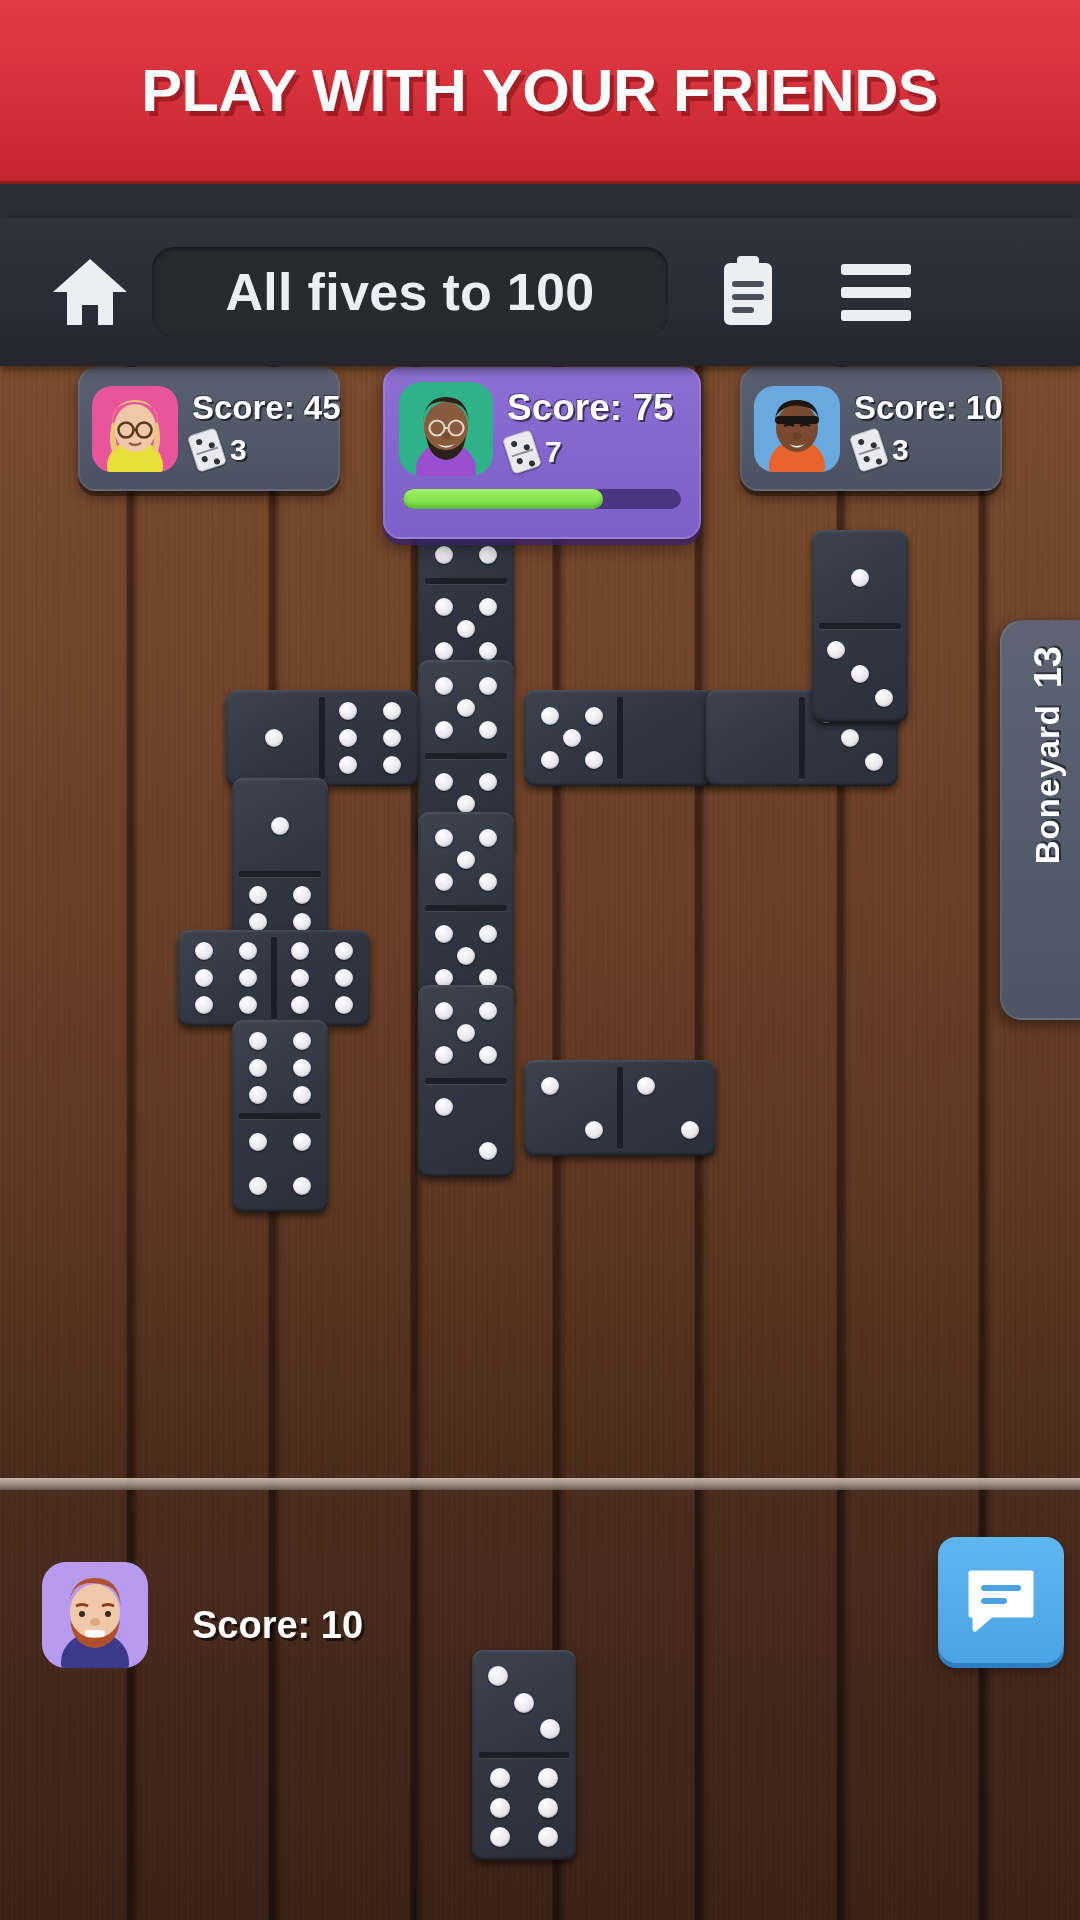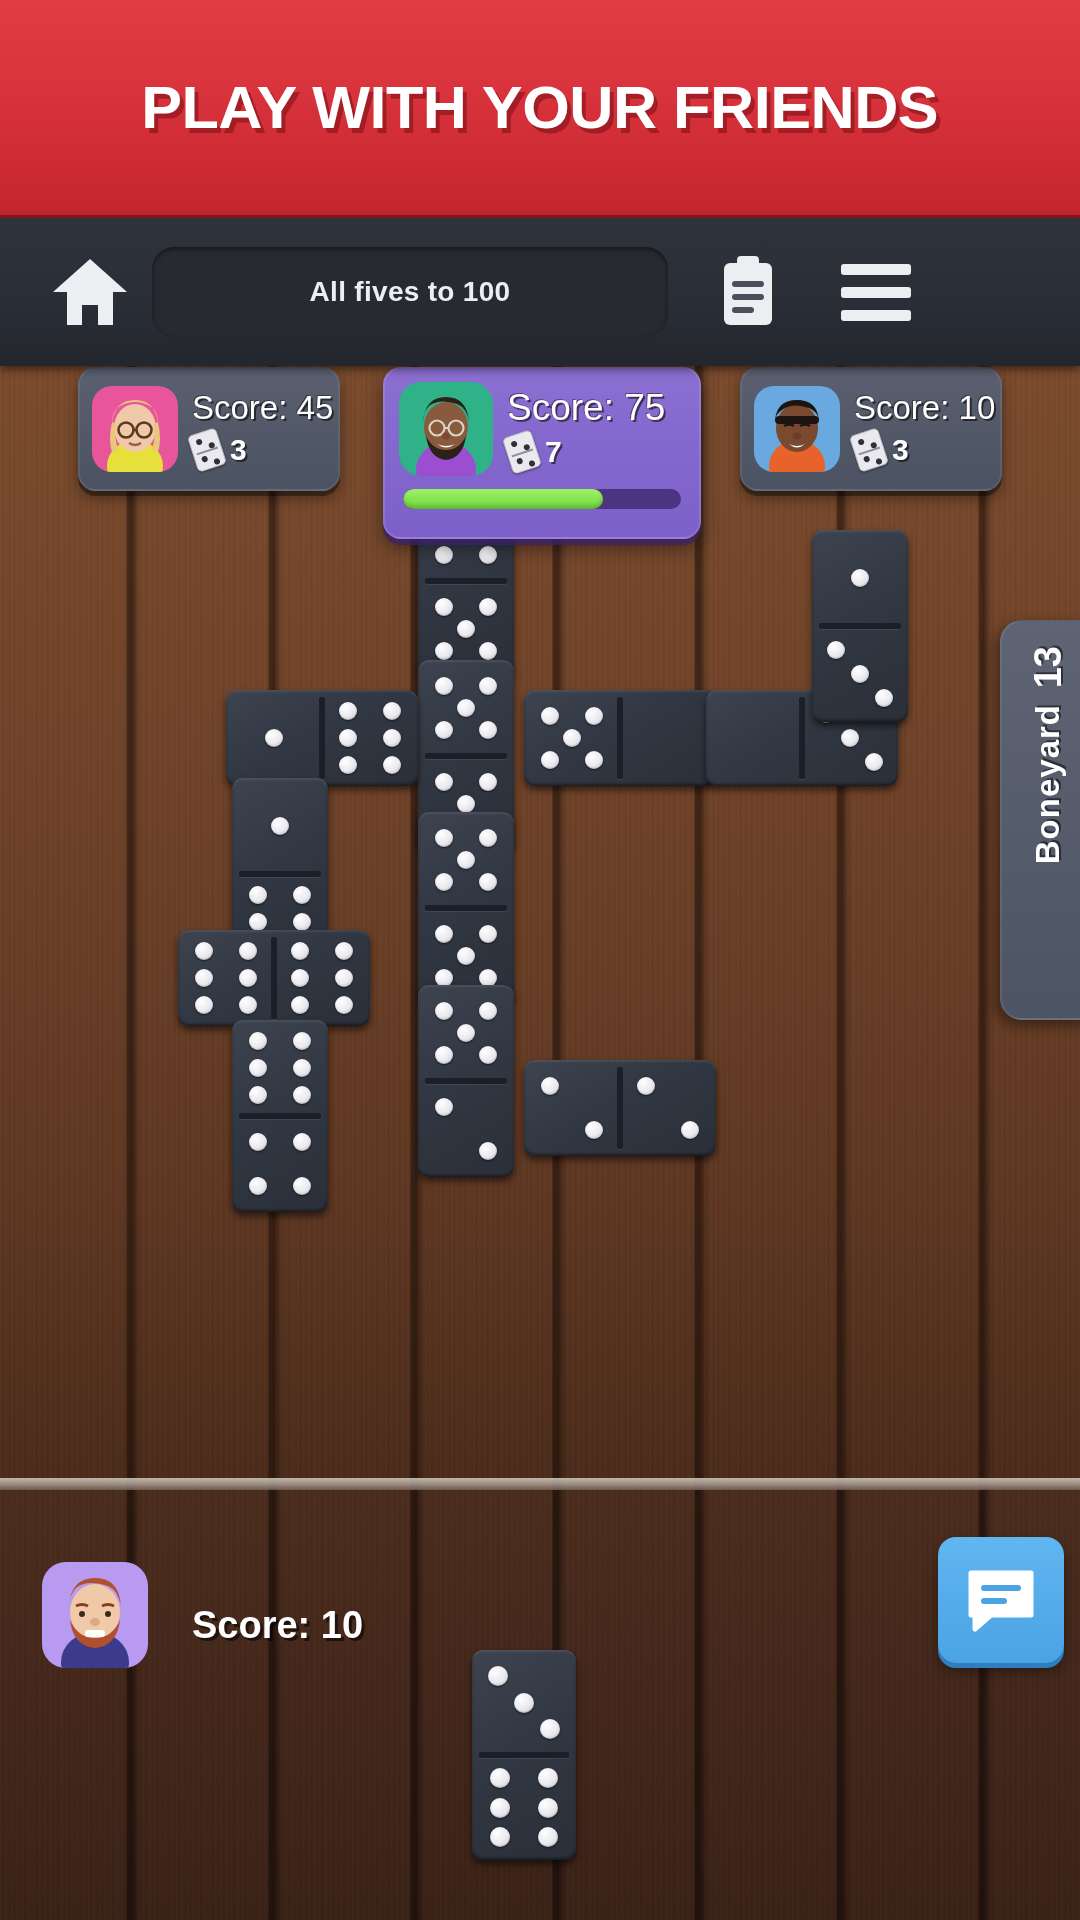--- a/index.html
+++ b/index.html
@@ -5,21 +5,21 @@
   * { margin:0; padding:0; box-sizing:border-box; }
   html,body { width:1080px; height:1920px; overflow:hidden; }
   body {
     font-family:"Liberation Sans", sans-serif;
     background:#2b2f38;
     position:relative;
   }
 
   
   #ad-banner{
-    position:absolute; left:0; top:0; width:1080px; height:218px;
+    position:absolute; left:0; top:0; width:1080px; height:184px;
     background:linear-gradient(180deg,#e23b42 0%, #d8323c 45%, #c4262f 100%);
     display:flex; align-items:center; justify-content:center;
     border-bottom:3px solid #8d1a20;
   }
   #ad-banner .ad-text{
     font-size:60px; font-weight:bold; color:#ffffff;
     letter-spacing:-0.5px;
     text-shadow:4px 5px 0 rgba(120,15,20,.55);
     font-family:"Liberation Sans", sans-serif;
     transform:scaleX(1.02);
@@ -41,21 +41,21 @@
   }
   #mode-pill{
     flex:0 0 auto; margin-left:6px;
     width:516px; height:90px; border-radius:22px;
     background:#272a31;
     box-shadow:inset 0 2px 5px rgba(0,0,0,.5);
     display:flex; align-items:center; justify-content:center;
     cursor:pointer;
   }
   #mode-pill .label{
-    color:#eceef2; font-size:28px; font-weight:bold; letter-spacing:.3px;
+    color:#eceef2; font-size:52px; font-weight:bold; letter-spacing:.3px;
   }
   #rules-button{ width:92px; height:100px; margin-left:34px;
     display:flex; align-items:center; justify-content:center; cursor:pointer; }
   #menu-button{ width:92px; height:100px; margin-left:36px;
     display:flex; align-items:center; justify-content:center; cursor:pointer; }
   .burger-bar{ width:70px; height:11px; background:#eceef2; border-radius:3px; }
   .burger-wrap{ display:flex; flex-direction:column; gap:12px; }
 
   
   #board{
@@ -115,21 +115,21 @@
 
   .avatar{
     width:86px; height:86px; border-radius:20px; flex:0 0 auto;
     position:relative; overflow:hidden;
   }
   .avatar.big{ width:94px; height:94px; border-radius:22px; }
   .avatar.hand{ width:106px; height:106px; border-radius:24px; }
 
   .score-block{ margin-left:14px; display:flex; flex-direction:column; justify-content:center; }
   .score-text{
-    color:#ffffff; font-size:33px; font-weight:normal; white-space:nowrap;
+    color:#ffffff; font-size:33px; font-weight:bold; white-space:nowrap;
     text-shadow:2px 2px 0 rgba(0,0,0,.55), -1px -1px 0 rgba(0,0,0,.4);
   }
   .score-text.big{ font-size:37px; }
   .tile-row{ display:flex; align-items:center; margin-top:4px; gap:8px; }
   .tile-count{
     color:#ffffff; font-size:30px; font-weight:bold;
     text-shadow:2px 2px 0 rgba(0,0,0,.55);
   }
   .mini-domino{
     width:30px; height:38px; background:#e9e9ee; border-radius:5px;

